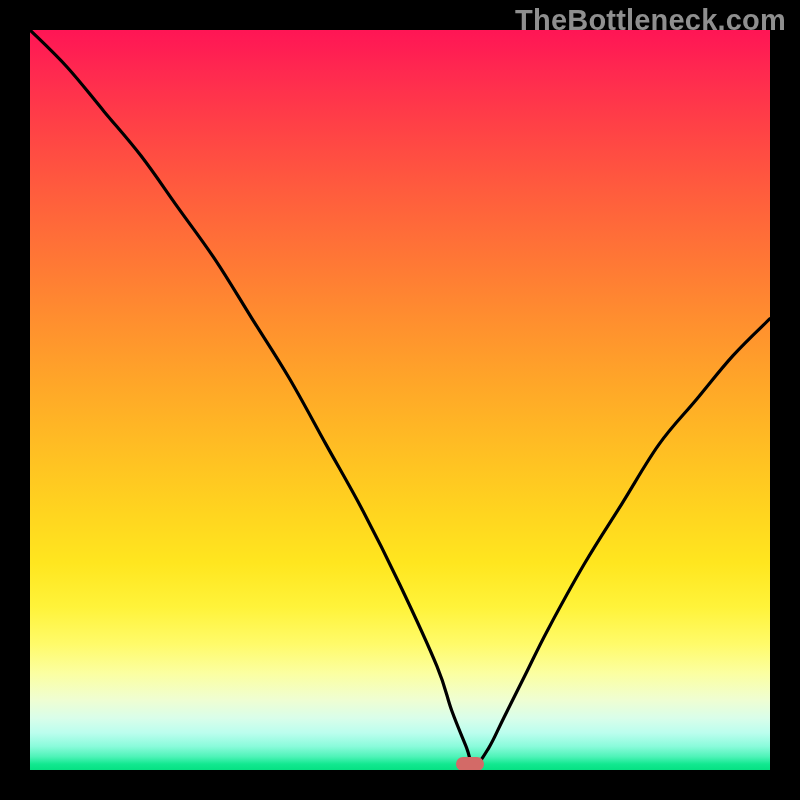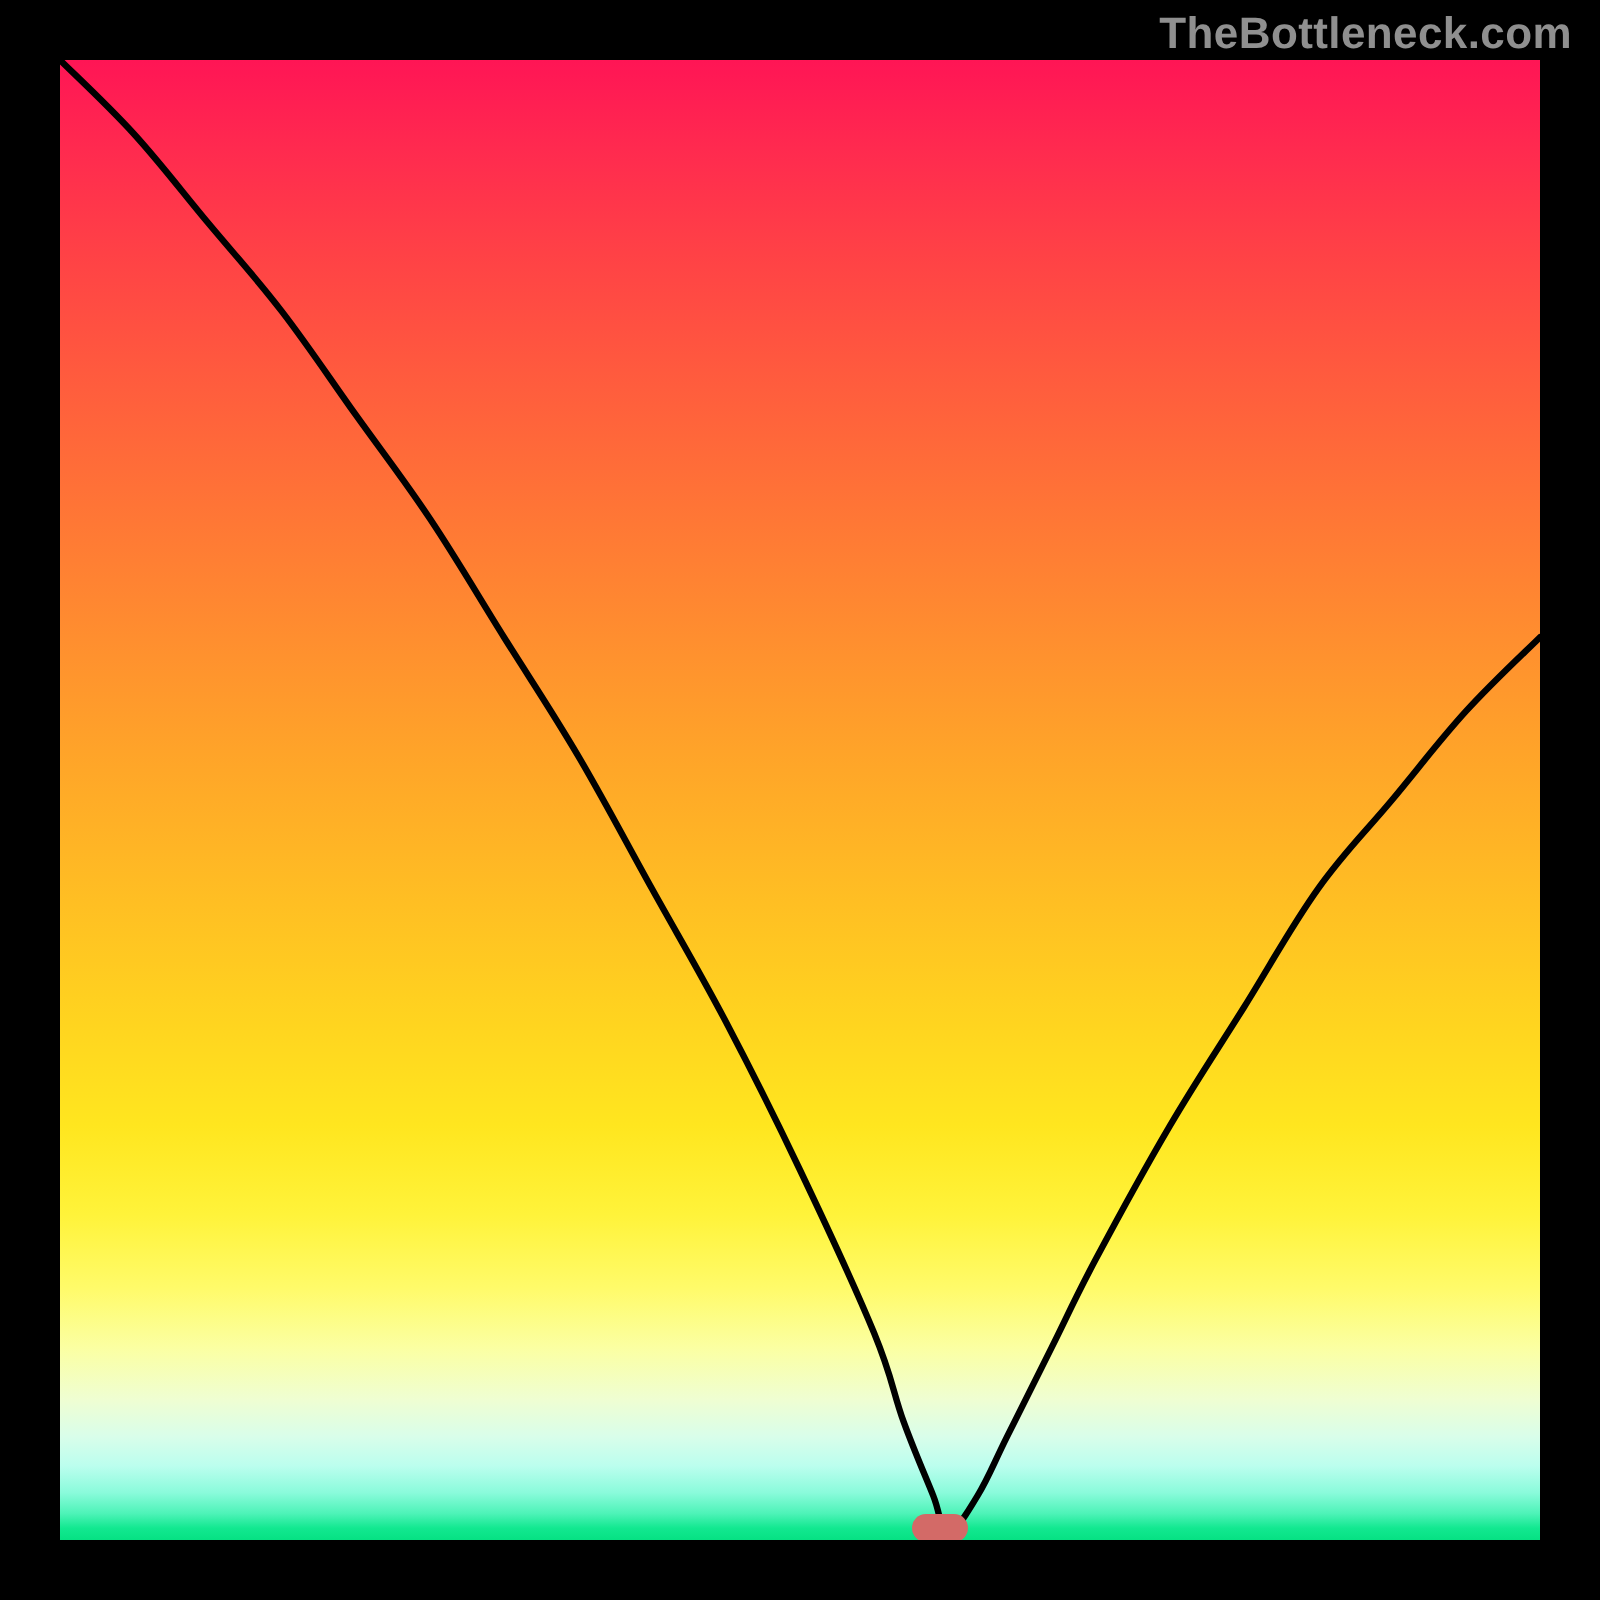--- a/index.html
+++ b/index.html
@@ -16,21 +16,21 @@
     top: 0;
     width: 800px;
     height: 800px;
     background: #000;
   }
   .watermark {
     position: absolute;
     top: 4px;
     right: 14px;
     font-family: Arial, Helvetica, sans-serif;
-    font-size: 22px;
+    font-size: 29px;
     font-weight: 600;
     color: #8f8f8f;
     letter-spacing: 0.2px;
   }
   .plot-area {
     position: absolute;
     left: 30px;
     top: 30px;
     width: 740px;
     height: 740px;

